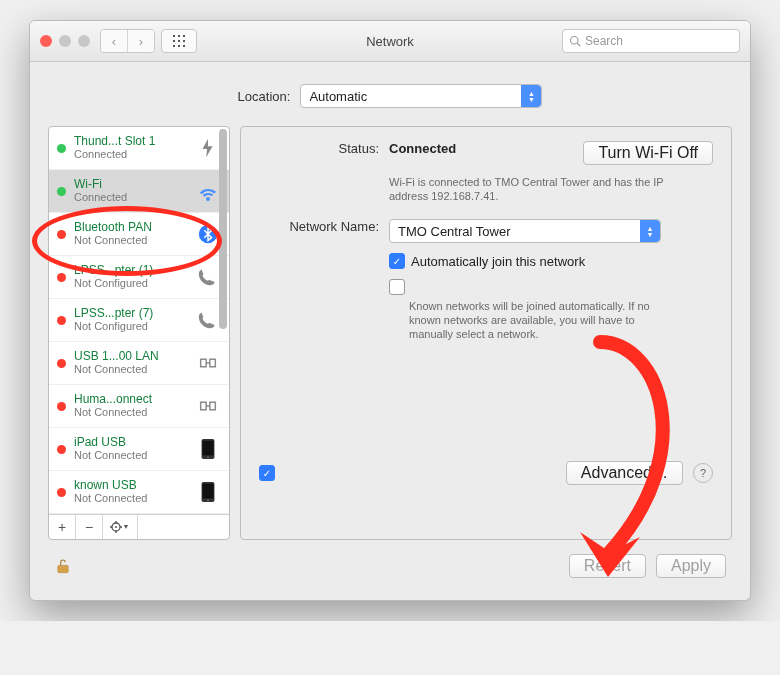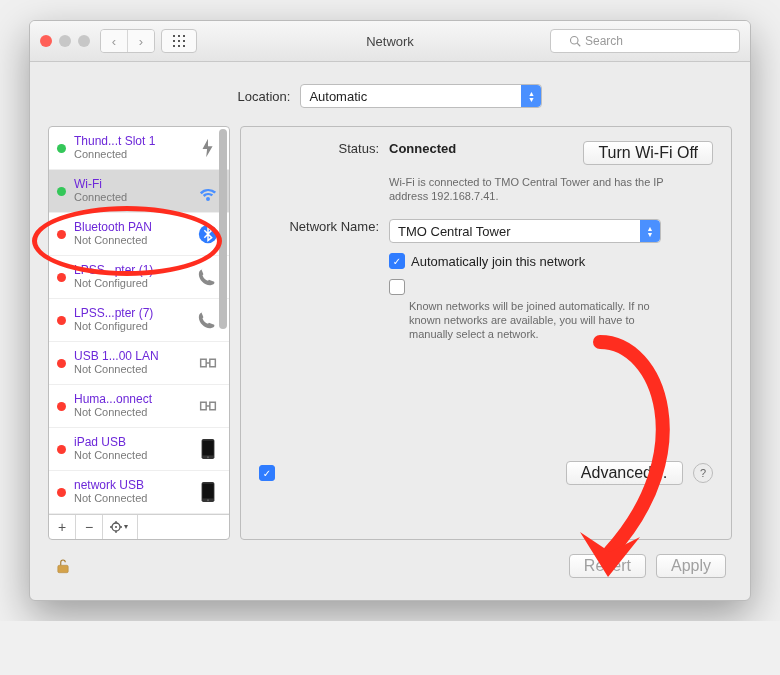--- a/index.html
+++ b/index.html
@@ -8,36 +8,36 @@
 .traffic{display:flex;gap:7px;margin-right:10px}
 .tl{width:12px;height:12px;border-radius:50%}
 .tl.red{background:#ff5f57}
 .tl.ylw{background:#c7c7c7}
 .tl.grn{background:#c7c7c7}
 .navgroup{display:flex;border:1px solid #c8c8c8;border-radius:4px;overflow:hidden;margin-right:6px}
 .navbtn{width:26px;height:22px;background:#fafafa;display:flex;align-items:center;justify-content:center;color:#9a9a9a;font-size:13px}
 .navbtn+.navbtn{border-left:1px solid #d6d6d6}
 .gridbtn{width:34px;height:22px;border:1px solid #c8c8c8;border-radius:4px;background:#fafafa;display:flex;align-items:center;justify-content:center;color:#555}
 .wtitle{position:absolute;left:0;right:0;text-align:center;font-size:13px;color:#444;pointer-events:none}
-.search{margin-left:auto;width:170px;height:22px;border:1px solid #c8c8c8;border-radius:4px;background:#fff;display:flex;align-items:center;color:#9a9a9a;font-size:12px;padding-left:18px;gap:4px}
+.search{margin-left:auto;width:170px;height:22px;border:1px solid #c8c8c8;border-radius:4px;background:#fff;display:flex;align-items:center;color:#9a9a9a;font-size:12px;padding-left:6px;gap:4px}
 .body{padding:16px 18px 18px}
 .locrow{display:flex;align-items:center;justify-content:center;gap:10px;margin:6px 0 18px}
 .label{font-size:13px;color:#333}
 .select{position:relative;height:22px;border:1px solid #bdbdbd;border-radius:4px;background:#fff;display:flex;align-items:center;padding:0 22px 0 8px;font-size:13px;min-width:210px}
 .select .arrow{position:absolute;right:0;top:0;bottom:0;width:20px;background:#4a90ff;border-radius:0 4px 4px 0;display:flex;align-items:center;justify-content:center;color:#fff;font-size:7px;line-height:7px;flex-direction:column}
 .select .arrow div{height:6px}
 .columns{display:flex;gap:10px}
 .sidebar-wrap{width:180px;border:1px solid #bdbdbd;border-radius:4px;background:#fff;display:flex;flex-direction:column}
 .sblist{flex:1;overflow:auto;position:relative}
 .sbitem{display:flex;align-items:center;height:42px;padding:0 8px;border-bottom:1px solid #eee;gap:8px}
 .sbitem.selected{background:#d9d9d9}
 .dot{width:9px;height:9px;border-radius:50%;background:#34c759;flex:0 0 auto}
 .dot.red{background:#ff3b30}
 .sbtext{flex:1;line-height:13px;overflow:hidden}
-.sbname{font-size:12px;color:#6d28d9;white-space:nowrap;overflow:hidden;text-overflow:ellipsis}
+.sbname{font-size:12px;color:#15803d;white-space:nowrap;overflow:hidden;text-overflow:ellipsis}
 .sbstat{font-size:11px;color:#7a7a7a}
 .sbicon{width:26px;height:26px;display:flex;align-items:center;justify-content:center;color:#8a8a8a}
 .sbfoot{height:24px;border-top:1px solid #d0d0d0;display:flex;align-items:center}
 .fbtn{width:26px;height:24px;display:flex;align-items:center;justify-content:center;color:#555;border-right:1px solid #d6d6d6;font-size:14px}
 .detail{flex:1;border:1px solid #bdbdbd;border-radius:4px;background:#ececec;padding:14px 18px 12px;position:relative}
 .drow{display:flex;align-items:flex-start;margin-bottom:10px}
 .dlabel{width:120px;text-align:right;padding-right:10px;font-size:13px;color:#333}
 .dval{flex:1;font-size:13px}
 .btn{display:inline-flex;align-items:center;justify-content:center;height:22px;padding:0 14px;border:1px solid #bdbdbd;border-radius:4px;background:linear-gradient(#fff,#f1f1f1);font-size:16px;color:#222;cursor:default}
 .btn.disabled{color:#a0a0a0}
@@ -203,21 +203,21 @@
                 <svg width="16" height="22" viewBox="0 0 16 24">
                   <rect x="1" y="1" width="14" height="22" rx="2" fill="#333"></rect>
                   <rect x="2" y="3" width="12" height="16" fill="#111"></rect>
                   <circle cx="8" cy="21" r="1" fill="#666"></circle>
                 </svg>
               </div>
             </div>
             <div class="sbitem">
               <span class="dot red"></span>
               <div class="sbtext">
-                <div class="sbname">network USB</div>
+                <div class="sbname">known USB</div>
                 <div class="sbstat">Not Connected</div>
               </div>
               <div class="sbicon">
                 <svg width="16" height="22" viewBox="0 0 16 24">
                   <rect x="1" y="1" width="14" height="22" rx="2" fill="#333"></rect>
                   <rect x="2" y="3" width="12" height="16" fill="#111"></rect>
                   <circle cx="8" cy="21" r="1" fill="#666"></circle>
                 </svg>
               </div>
             </div>

